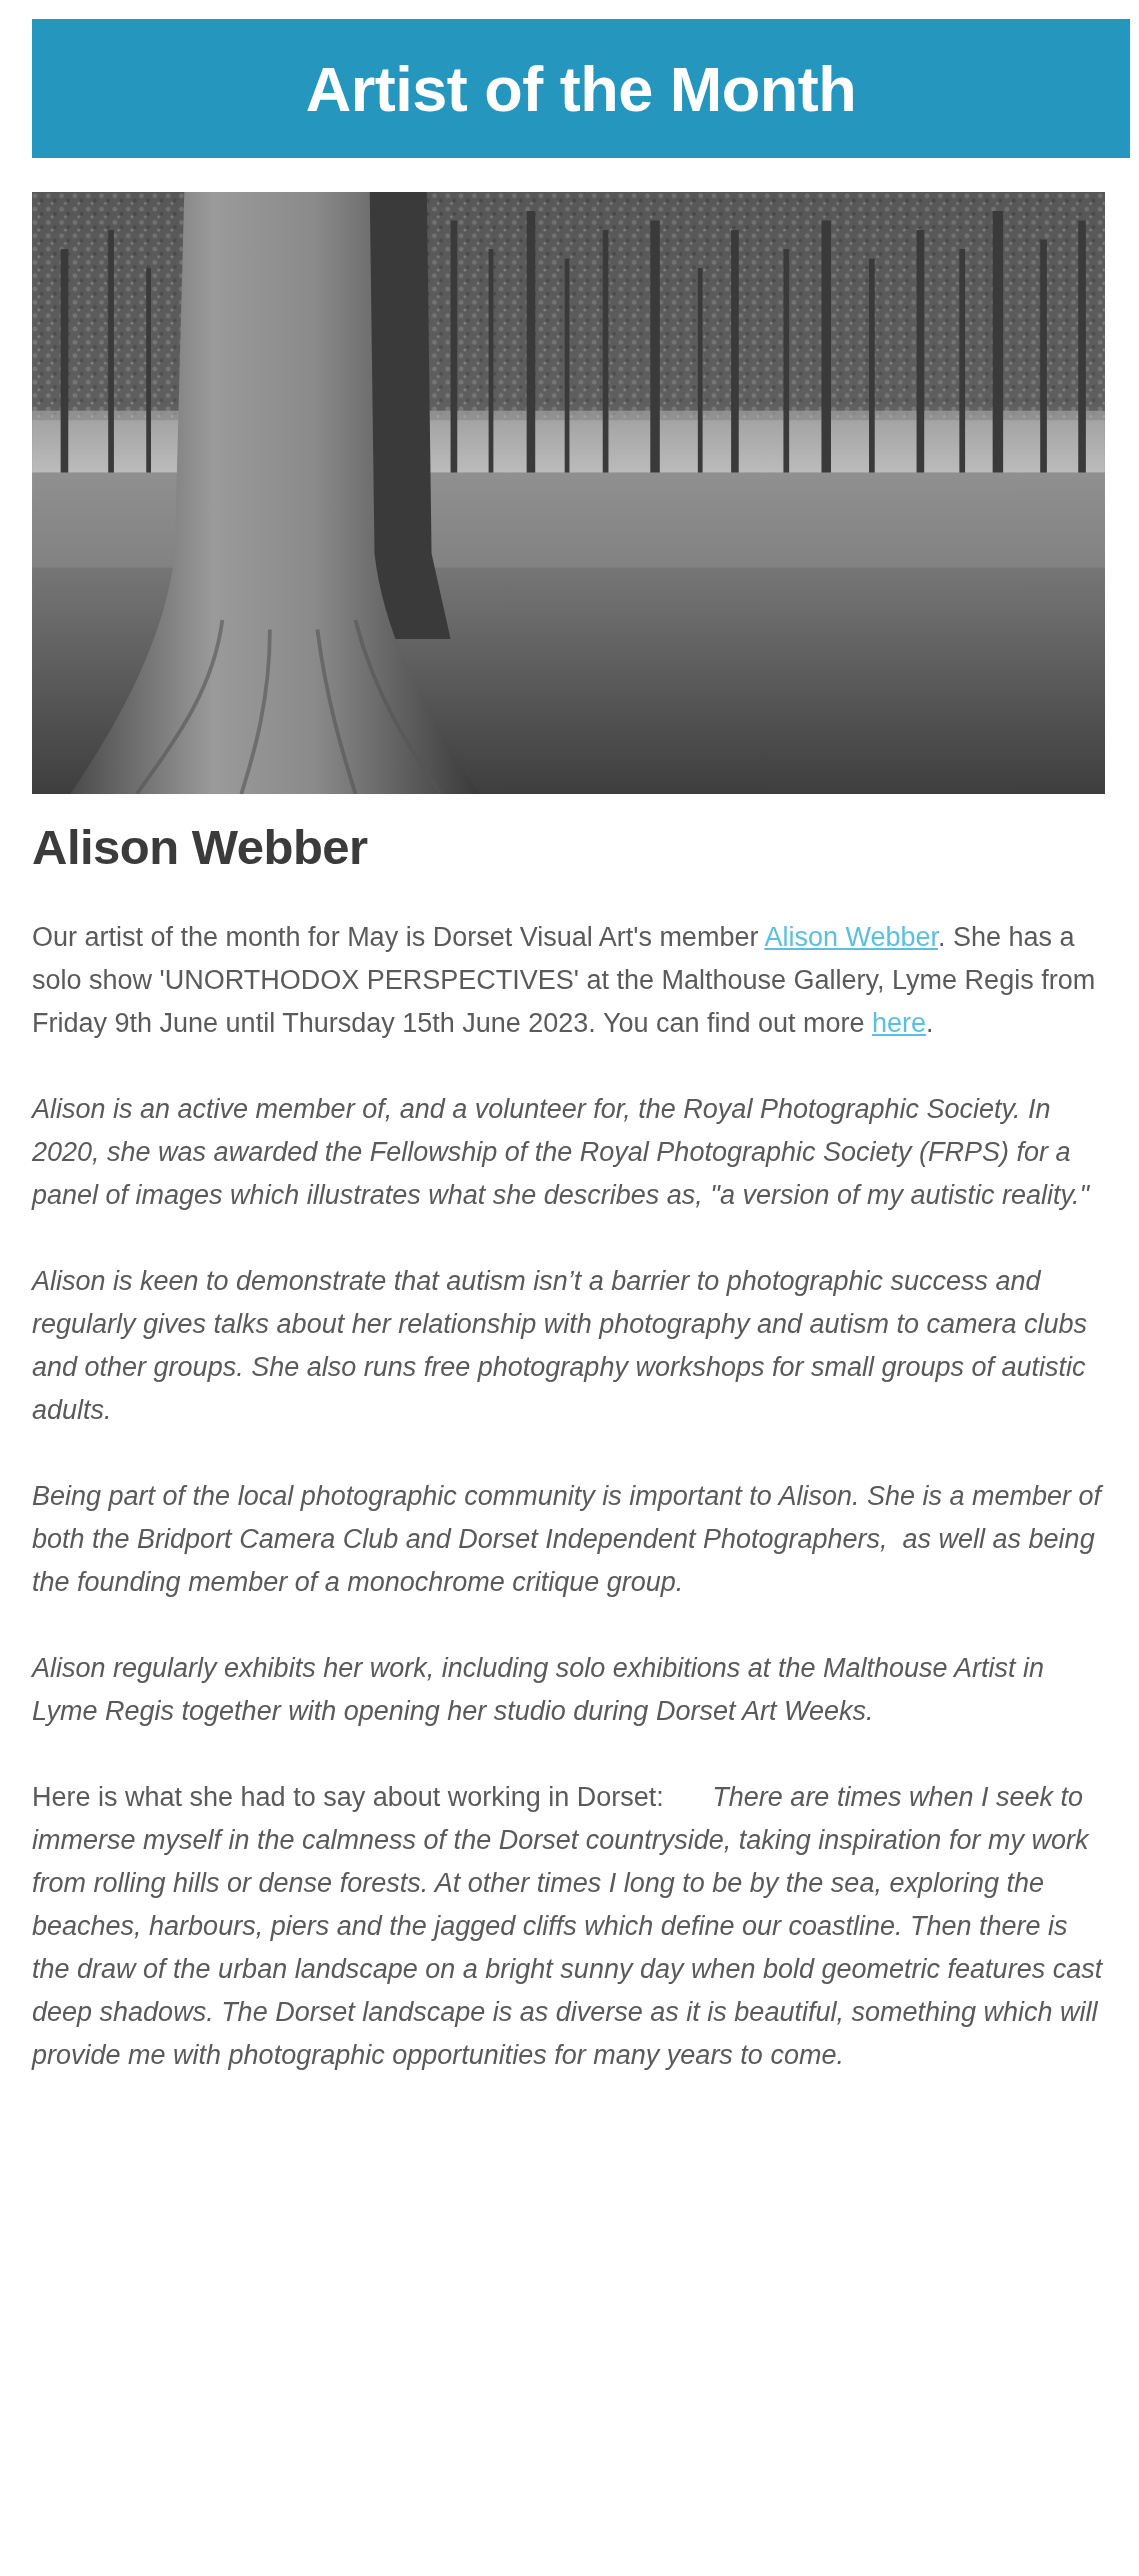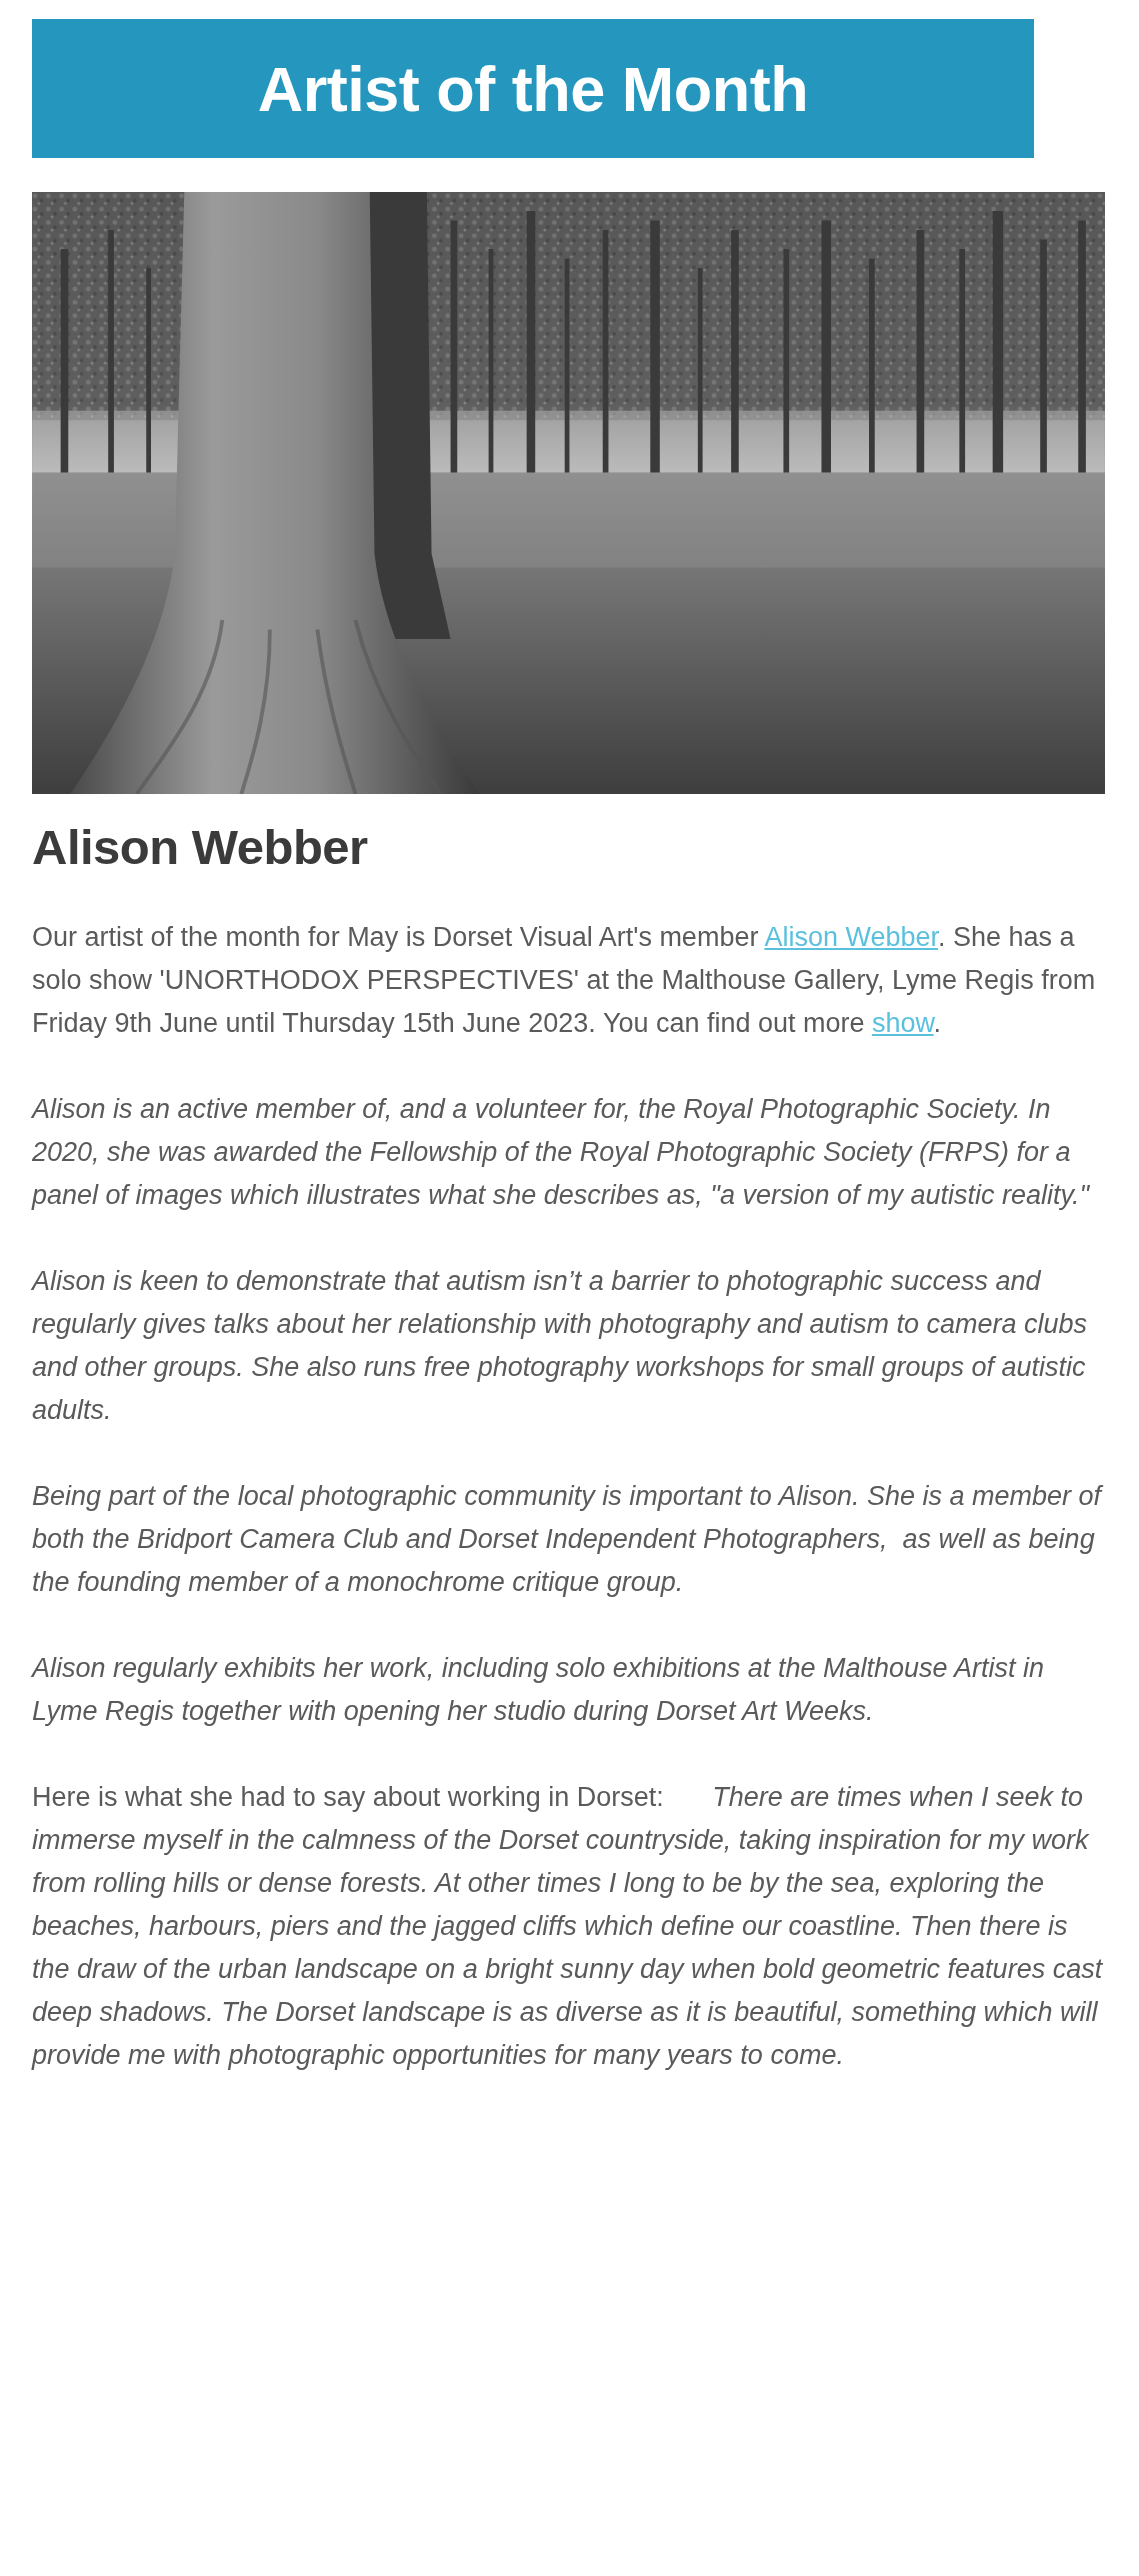--- a/index.html
+++ b/index.html
@@ -1,19 +1,19 @@
 <!DOCTYPE html>
 <html style="font-size:15px"><head>
 <meta charset="utf-8">
 <style>
   html, body { margin: 0; padding: 0; background: #ffffff; }
   body { width: 1139px; height: 2576px; position: relative; overflow: hidden;
          font-family: "Liberation Sans", sans-serif; }
   .page { position: absolute; left: 32px; top: 19px; width: 1073px; }
-  .banner { width: 1002px; height: 139px; background: #2596be;
+  .banner { width: 1098px; height: 139px; background: #2596be;
             display: flex; align-items: center; justify-content: center; }
   .banner h1 { margin: 0; color: #ffffff; font-weight: bold; font-size: 63px;
                letter-spacing: -0.5px; font-family: "Liberation Sans", sans-serif; }
   .photo { margin-top: 34px; width: 1073px; height: 602px; position: relative;
            overflow: hidden; background: #6a6a6a; }
   .photo svg { display: block; }
   .artist-name { margin: 23px 0 0 0; font-size: 49px; font-weight: bold; color: #3b3b3b;
                  line-height: 61px; letter-spacing: -0.5px; }
   .content { margin-top: 38px; color: #5a5a5a; font-size: 27px; line-height: 43px; }
   .content p { margin: 0 0 43px 0; }
@@ -99,21 +99,21 @@
         <path d="M250 460 C250 540 230 600 220 633"></path>
         <path d="M300 460 C310 540 330 600 340 633"></path>
         <path d="M340 450 C360 530 400 590 430 633"></path>
       </g>
     </svg>
   </div>
 
   <h2 class="artist-name">Alison Webber</h2>
 
   <div class="content">
-    <p><span>Our artist of the month for May is Dorset Visual Art's member </span><a href="#">Alison Webber</a><span>. She has a solo show 'UNORTHODOX PERSPECTIVES' at the Malthouse Gallery, Lyme Regis from Friday 9th June until Thursday 15th June 2023. You can find out more </span><a href="#">show</a><span>.</span></p>
+    <p><span>Our artist of the month for May is Dorset Visual Art's member </span><a href="#">Alison Webber</a><span>. She has a solo show 'UNORTHODOX PERSPECTIVES' at the Malthouse Gallery, Lyme Regis from Friday 9th June until Thursday 15th June 2023. You can find out more </span><a href="#">here</a><span>.</span></p>
 
     <p class="italic">Alison is an active member of, and a volunteer for, the Royal Photographic Society. In 2020, she was awarded the Fellowship of the Royal Photographic Society (FRPS) for a panel of images which illustrates what she describes as, "a version of my autistic reality."</p>
     <p class="italic">Alison is keen to demonstrate that autism isn’t a barrier to photographic success and regularly gives talks about her relationship with photography and autism to camera clubs and other groups. She also runs free photography workshops for small groups of autistic adults.</p>
     <p class="italic" style="white-space: pre-wrap;">Being part of the local photographic community is important to Alison. She is a member of both the Bridport Camera Club and Dorset Independent Photographers,  as well as being the founding member of a monochrome critique group.</p>
     <p class="italic">Alison regularly exhibits her work, including solo exhibitions at the Malthouse Artist in Lyme Regis together with opening her studio during Dorset Art Weeks.</p>
 
     <p><span>Here is what she had to say about working in Dorset: </span><span class="quote">There are times when I seek to immerse myself in the calmness of the Dorset countryside, taking inspiration for my work from rolling hills or dense forests. At other times I long to be by the sea, exploring the beaches, harbours, piers and the jagged cliffs which define our coastline. Then there is the draw of the urban landscape on a bright sunny day when bold geometric features cast deep shadows. The Dorset landscape is as diverse as it is beautiful, something which will provide me with photographic opportunities for many years to come.</span></p>
   </div>
 </div>
 

